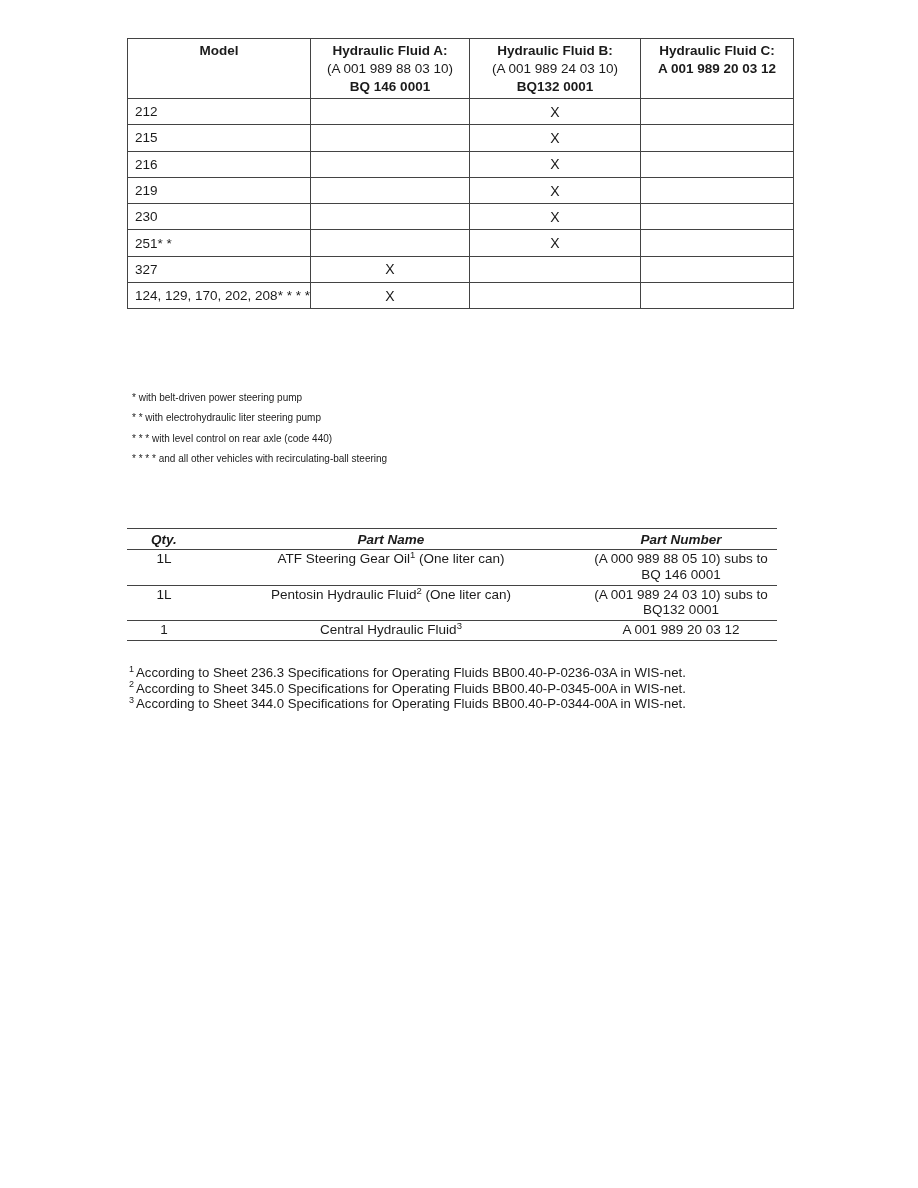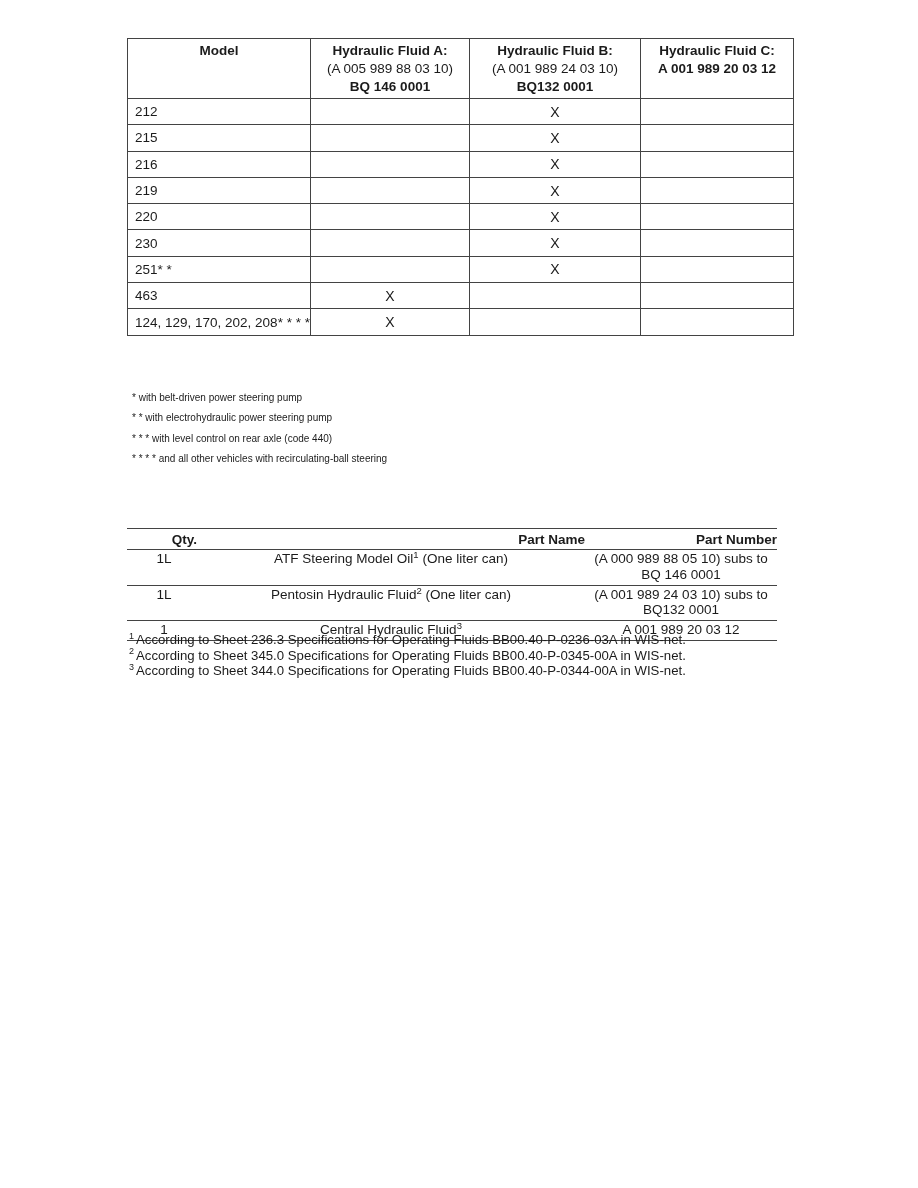--- a/index.html
+++ b/index.html
@@ -44,37 +44,38 @@
   
   table.parts-table {
     position:absolute; left:127px; top:528px;
     width:650px;
     border-collapse:collapse; table-layout:fixed;
     font-size:13.5px;
   }
   table.parts-table thead th {
     border-top:1.5px solid #434343;
     border-bottom:1.5px solid #434343;
-    text-align:right; font-weight:bold;
+    text-align:center; font-weight:bold;
     height:21px; vertical-align:middle;
     padding:0;
+    font-style:italic;
   }
   table.parts-table tbody td {
     border-bottom:1.5px solid #434343;
     vertical-align:top;
     padding:1px 0 2px 0;
     line-height:15.8px;
     text-align:center;
   }
   table.parts-table th.qty-h, table.parts-table td.qty-cell { padding-left:4px; }
   sup { font-size:9.5px; line-height:0; }
 
   
   .sheet-notes {
-    position:absolute; left:129px; top:632px;
+    position:absolute; left:129px; top:665px;
     font-size:13.2px; line-height:15.6px;
   }
   .sheet-note sup { font-size:9px; margin-right:2px; }
 </style>
 </head>
 <body>
 
 <div class="page">
 
   <table class="fluid-table">
@@ -84,21 +85,21 @@
         <col style="width:171px">
         <col style="width:153px">
     </colgroup>
     <thead>
       <tr>
         <th>
           <div class="h-line h-title">Model</div>
         </th>
         <th>
           <div class="h-line h-title">Hydraulic Fluid A:</div>
-          <div class="h-line h-part">(A 005 989 88 03 10)</div>
+          <div class="h-line h-part">(A 001 989 88 03 10)</div>
           <div class="h-line h-code">BQ 146 0001</div>
         </th>
         <th>
           <div class="h-line h-title">Hydraulic Fluid B:</div>
           <div class="h-line h-part">(A 001 989 24 03 10)</div>
           <div class="h-line h-code">BQ132 0001</div>
         </th>
         <th>
           <div class="h-line h-title">Hydraulic Fluid C:</div>
           <div class="h-line h-code">A 001 989 20 03 12</div>
@@ -124,76 +125,70 @@
         <td class="mark-cell">X</td>
         <td class="mark-cell"></td>
       </tr>
       <tr>
         <td class="model-cell">219</td>
         <td class="mark-cell"></td>
         <td class="mark-cell">X</td>
         <td class="mark-cell"></td>
       </tr>
       <tr>
-        <td class="model-cell">220</td>
-        <td class="mark-cell"></td>
-        <td class="mark-cell">X</td>
-        <td class="mark-cell"></td>
-      </tr>
-      <tr>
         <td class="model-cell">230</td>
         <td class="mark-cell"></td>
         <td class="mark-cell">X</td>
         <td class="mark-cell"></td>
       </tr>
       <tr>
         <td class="model-cell">251* *</td>
         <td class="mark-cell"></td>
         <td class="mark-cell">X</td>
         <td class="mark-cell"></td>
       </tr>
       <tr>
-        <td class="model-cell">463</td>
+        <td class="model-cell">327</td>
         <td class="mark-cell">X</td>
         <td class="mark-cell"></td>
         <td class="mark-cell"></td>
       </tr>
       <tr>
         <td class="model-cell">124, 129, 170, 202, 208* * * *</td>
         <td class="mark-cell">X</td>
         <td class="mark-cell"></td>
         <td class="mark-cell"></td>
       </tr>
     </tbody>
   </table>
 
   <div class="asterisk-notes">
     <div class="note-line">* with belt-driven power steering pump</div>
-    <div class="note-line">* * with electrohydraulic power steering pump</div>
+    <div class="note-line">* * with electrohydraulic liter steering pump</div>
     <div class="note-line">* * * with level control on rear axle (code 440)</div>
     <div class="note-line">* * * * and all other vehicles with recirculating-ball steering</div>
   </div>
 
   <table class="parts-table">
     <colgroup>
       <col style="width:70px">
         <col style="width:388px">
         <col style="width:192px">
     </colgroup>
     <thead>
       <tr>
         <th class="qty-h">Qty.</th>
         <th>Part Name</th>
         <th>Part Number</th>
       </tr>
     </thead>
     <tbody>
       <tr>
         <td class="qty-cell">1L</td>
-        <td><span>ATF Steering Model Oil</span><sup>1</sup><span> (One liter can)</span></td>
+        <td><span>ATF Steering Gear Oil</span><sup>1</sup><span> (One liter can)</span></td>
         <td>
           <div>(A 000 989 88 05 10) subs to</div>
           <div>BQ 146 0001</div>
         </td>
       </tr>
       <tr>
         <td class="qty-cell">1L</td>
         <td><span>Pentosin Hydraulic Fluid</span><sup>2</sup><span> (One liter can)</span></td>
         <td>
           <div>(A 001 989 24 03 10) subs to</div>

